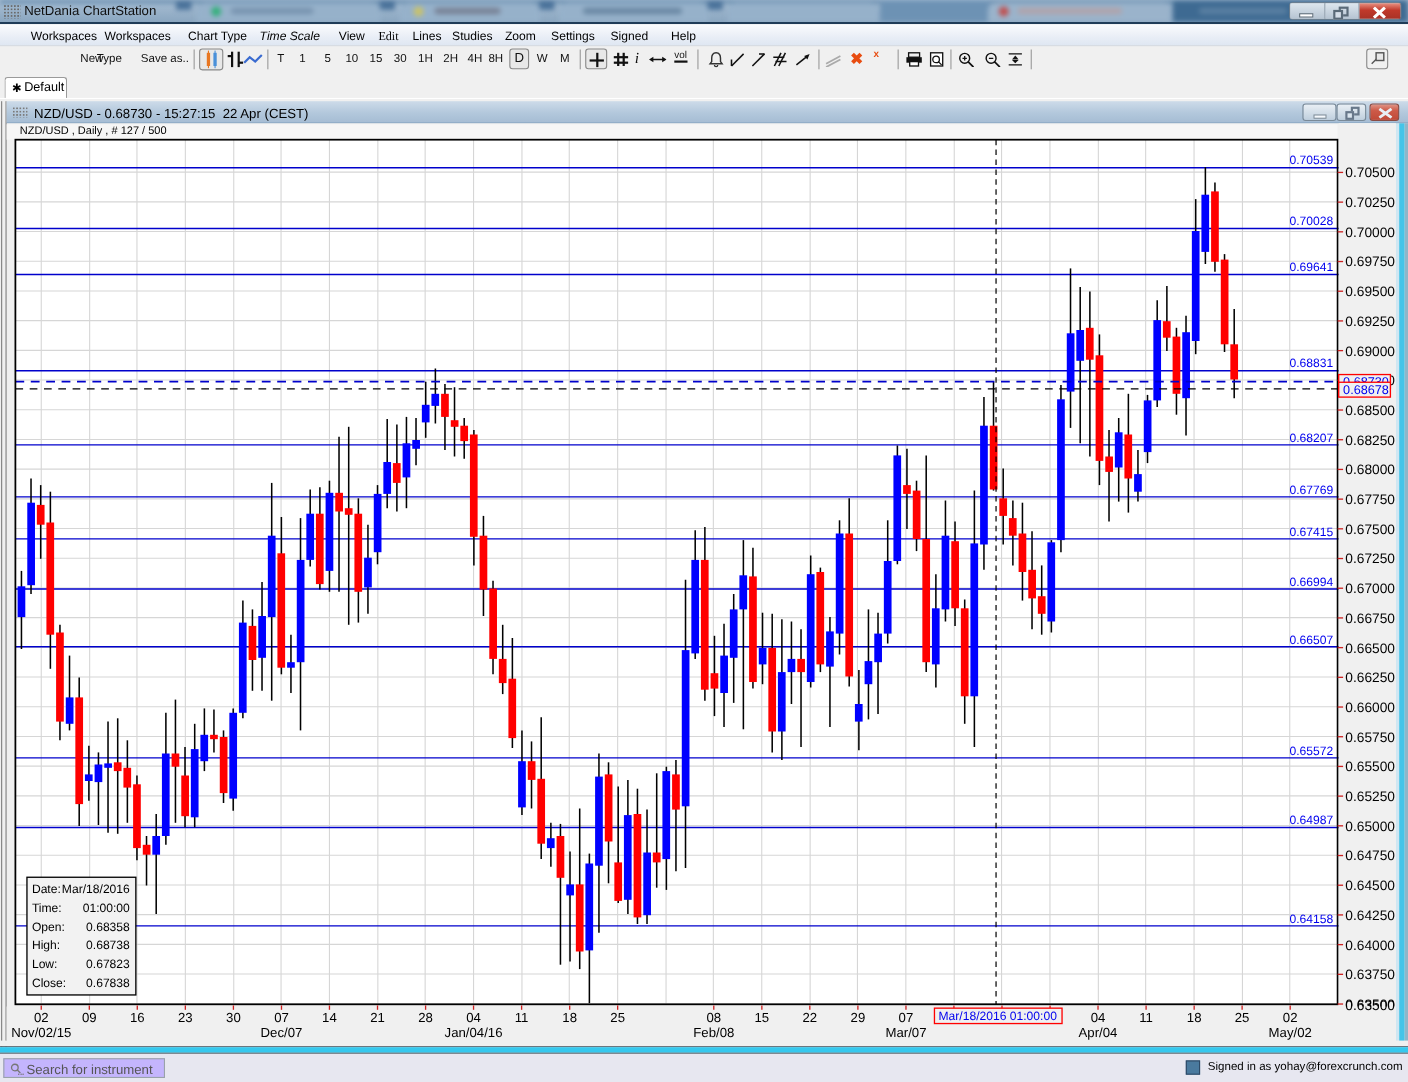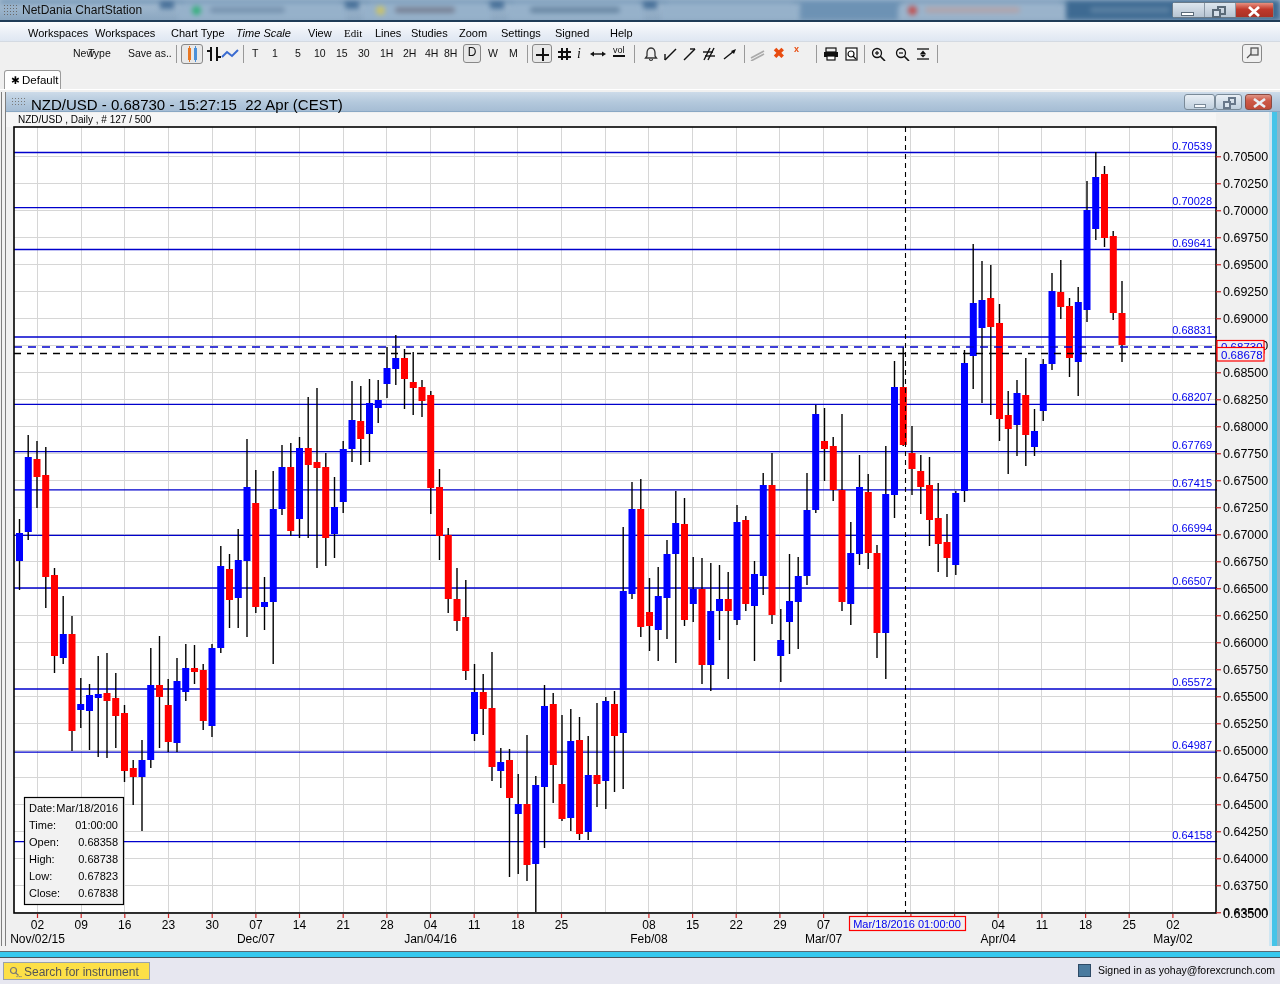--- a/index.html
+++ b/index.html
@@ -197,21 +197,21 @@
 
   <div class="abs" style="left:1px;top:2px;width:1px;height:860px;background:#7e7e7e;"></div>
   <div class="abs" style="left:5px;top:2px;width:1px;height:860px;background:#7e7e7e;"></div>
 
   <div class="abs" style="left:1269px;top:22px;width:3px;height:838px;background:#cfe6f2;"></div>
   <div class="abs" style="left:1272px;top:22px;width:5px;height:838px;background:#45c4e8;"></div>
   <div class="abs" style="left:1277px;top:22px;width:3px;height:838px;background:#8fb6c8;"></div>
 
   <div class="abs" style="left:6px;top:2px;width:1274px;height:20px;background:linear-gradient(#cddbe9,#b3c8dc 55%,#a6bdd4);border-bottom:1px solid #8aa8c4;">
     <div class="abs" style="left:5px;top:5px;width:14px;height:10px;background-image:radial-gradient(#7a7a7a 34%,transparent 36%);background-size:3px 3px;"></div>
-    <div class="abs" style="left:25px;top:4px;font-size:15px;color:#000;">NZD/USD - 0.68730 - 15:27:15&nbsp; 22 Apr (CEST)</div>
+    <div class="abs" style="left:25px;top:4px;font-size:12px;color:#000;">NZD/USD - 0.68730 - 15:27:15&nbsp; 22 Apr (CEST)</div>
 
     <div class="abs" style="left:1178px;top:2px;width:31px;height:16px;border:1px solid #7a8a98;border-radius:3px;background:linear-gradient(#e9eff5,#bfcfdd);">
           <div class="abs" style="left:9px;top:9px;width:12px;height:4px;background:#f6f9fc;border:1px solid #7a8a98;"></div>
         </div>
     <div class="abs" style="left:1209px;top:2px;width:27px;height:16px;border:1px solid #7a8a98;border-radius:3px;background:linear-gradient(#e9eff5,#bfcfdd);">
       <div class="abs" style="left:12px;top:2px;width:8px;height:8px;border:2px solid #68788a;"></div>
       <div class="abs" style="left:7px;top:6px;width:8px;height:8px;border:2px solid #68788a;background:#dbe5ee;"></div>
     </div>
     <div class="abs" style="left:1239px;top:2px;width:27px;height:16px;border:1px solid #8a4a42;border-radius:3px;background:linear-gradient(#e09486,#cd5a48 40%,#c04a38);">
           <svg class="abs" style="left:6px;top:3px;" width="15" height="10">
@@ -706,21 +706,21 @@
       <text x="1223" y="918" font-size="12.5" fill="#000000" font-family="Liberation Sans, sans-serif">0.63500</text>
       <rect x="849.5" y="916.5" width="116" height="14" fill="#f0f0f0" stroke="#ff0000" stroke-width="1.2"></rect>
       <text x="907" y="927.5" font-size="11" fill="#0000ee" text-anchor="middle" font-family="Liberation Sans, sans-serif">Mar/18/2016 01:00:00</text>
     </svg>
 
 <div class="abs" style="left:0;top:946px;width:1280px;height:5px;background:#f0f0f0;"></div>
 <div class="abs" style="left:0;top:951px;width:1280px;height:1px;background:#5a6a74;"></div>
 <div class="abs" style="left:0;top:952px;width:1280px;height:5px;background:#35c8ee;"></div>
 <div class="abs" style="left:0;top:957px;width:1280px;height:1px;background:#44545e;"></div>
 <div class="abs" style="left:0;top:958px;width:1280px;height:26px;background:#e7e7f0;">
-  <div class="abs" style="left:3px;top:4px;width:147px;height:18px;background:#fde047;border:1px solid #9aa2aa;">
+  <div class="abs" style="left:3px;top:4px;width:147px;height:18px;background:#c4b5fd;border:1px solid #9aa2aa;">
     <svg class="abs" style="left:4px;top:3px;" width="14" height="12">
           <circle cx="5.5" cy="4.5" r="3" fill="none" stroke="#777" stroke-width="1.2"></circle>
           <line x1="7.8" y1="6.8" x2="10.5" y2="9.5" stroke="#777" stroke-width="1.2"></line>
           <circle cx="9" cy="10.6" r="0.7" fill="#777"></circle>
           <circle cx="11.2" cy="10.6" r="0.7" fill="#777"></circle>
           <circle cx="13" cy="10.6" r="0.7" fill="#777"></circle>
         </svg>
     <span class="abs" style="left:20px;top:2px;font-size:12px;color:#555;">Search for instrument</span>
   </div>
   <span class="abs" style="left:1031px;top:5px;font-size:11.5px;color:#000;white-space:nowrap;margin-top:38px;">NetDania</span>

